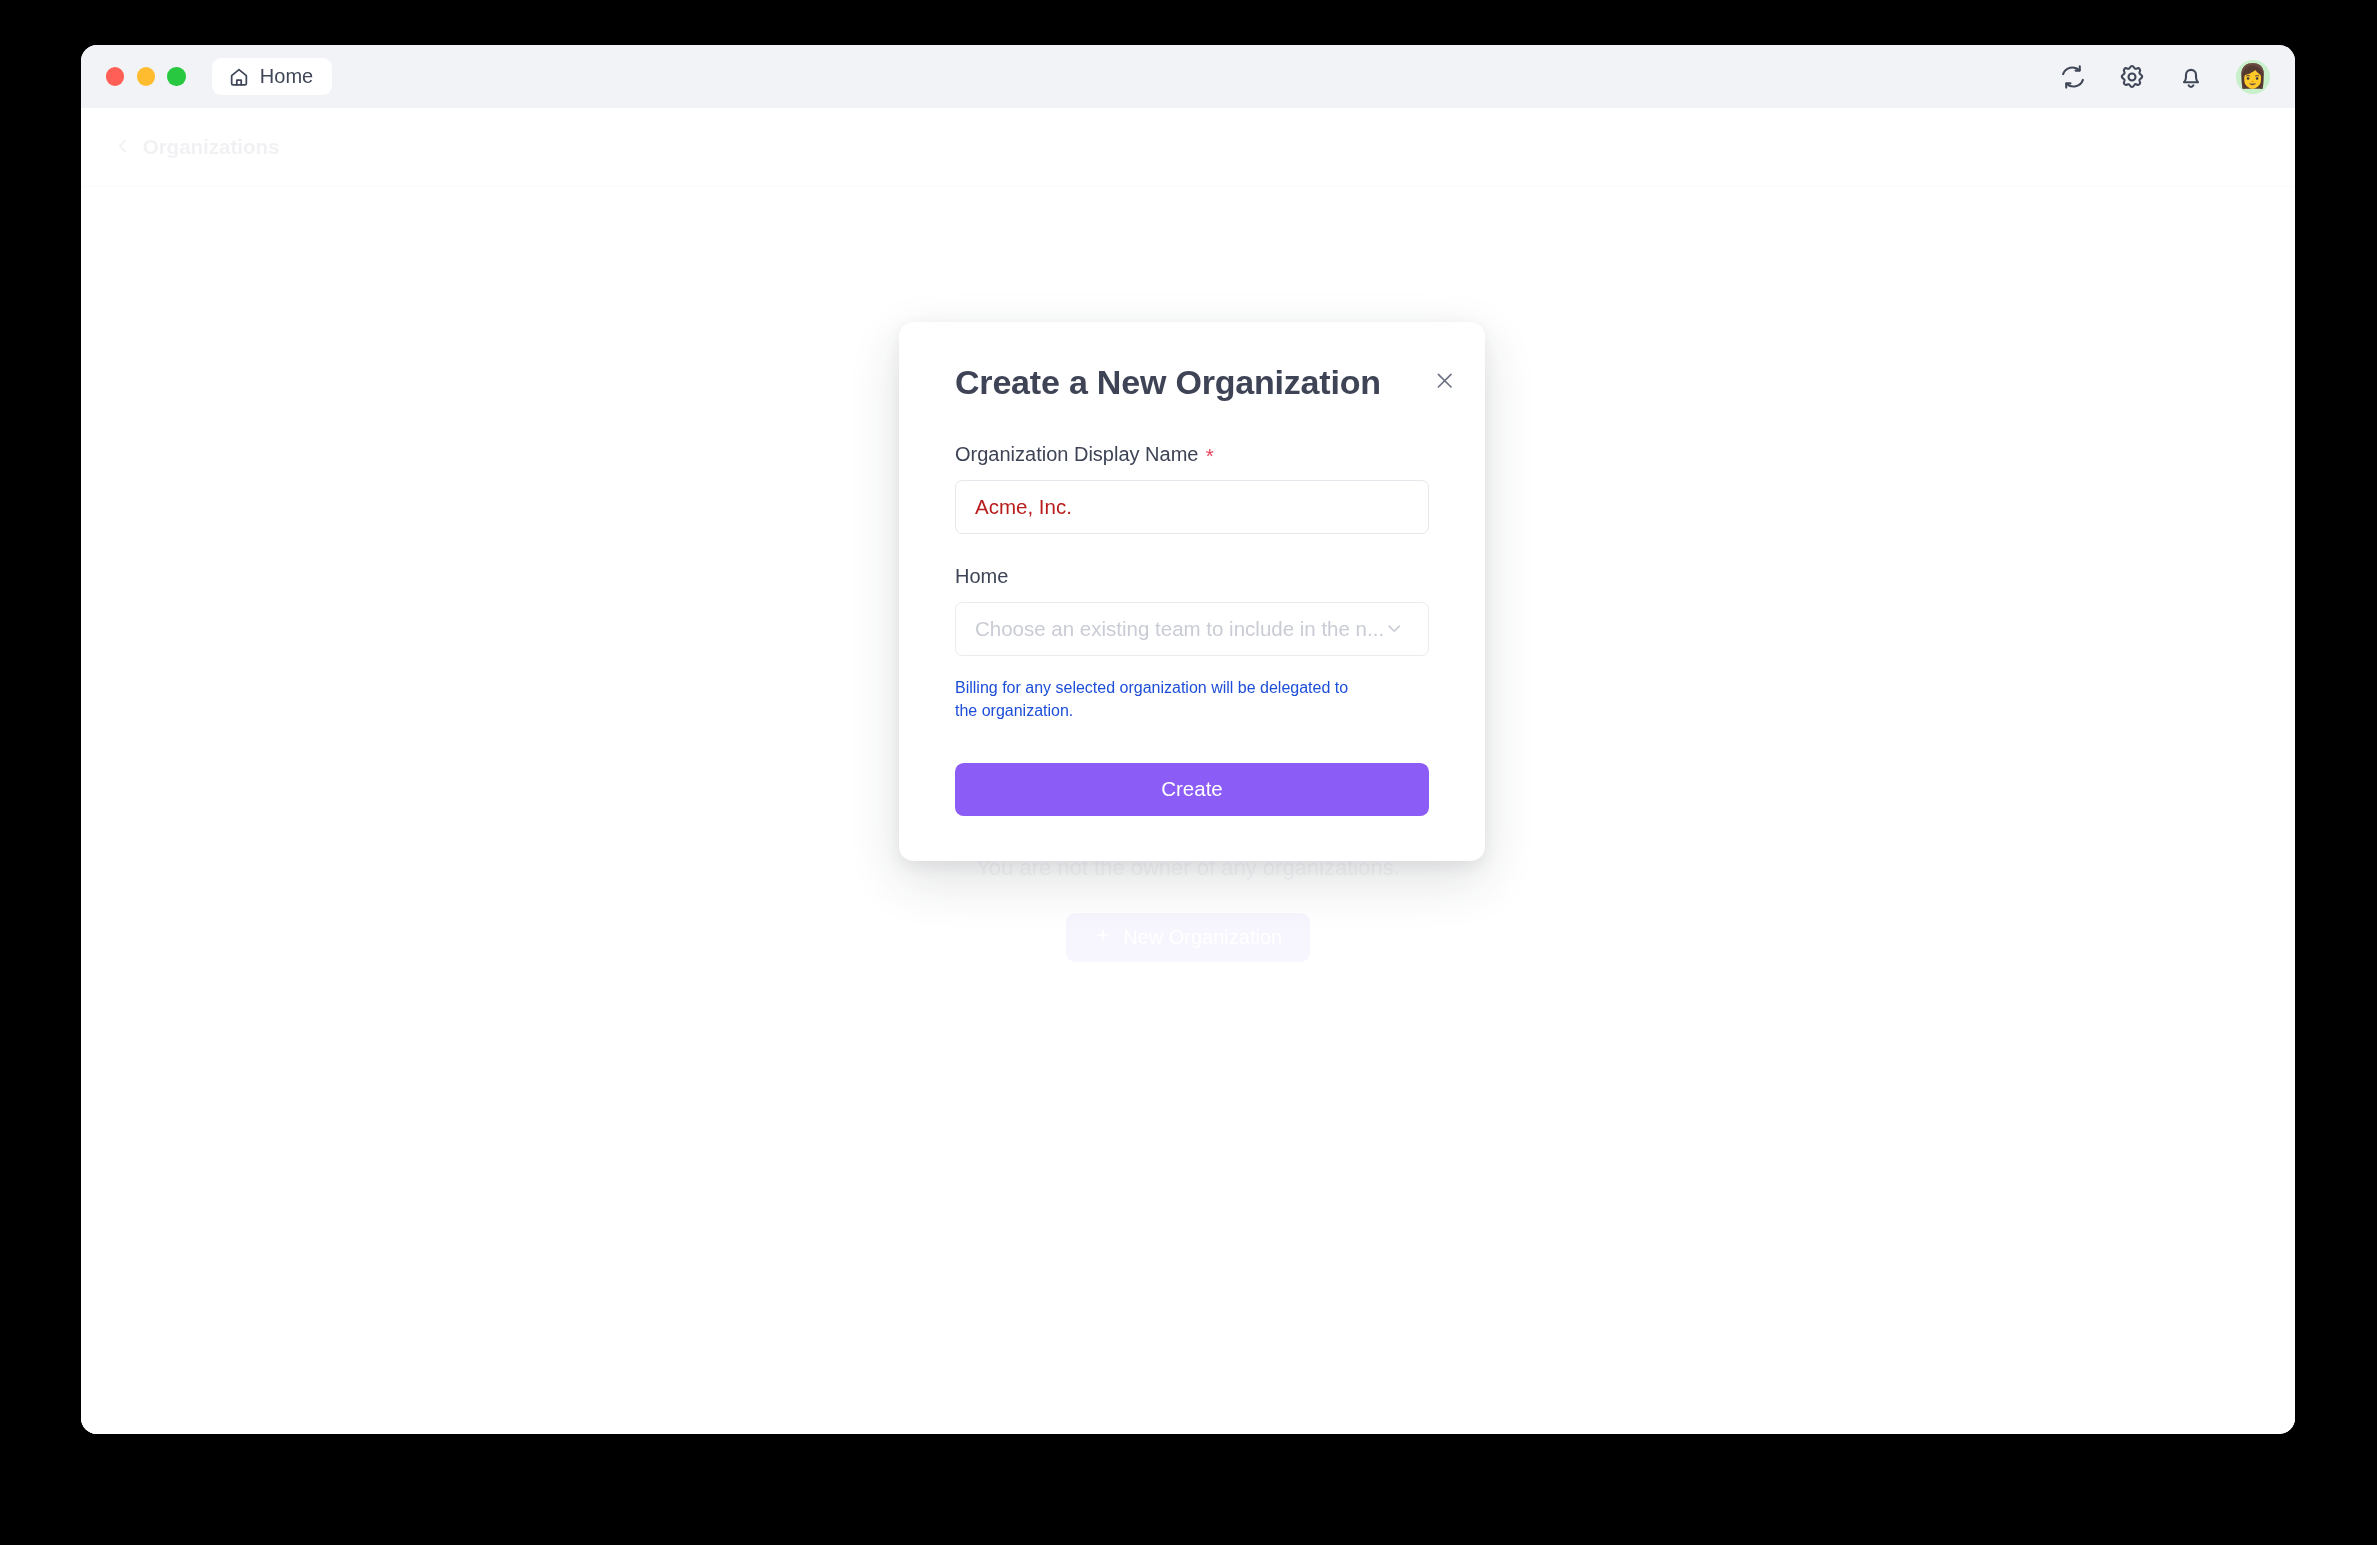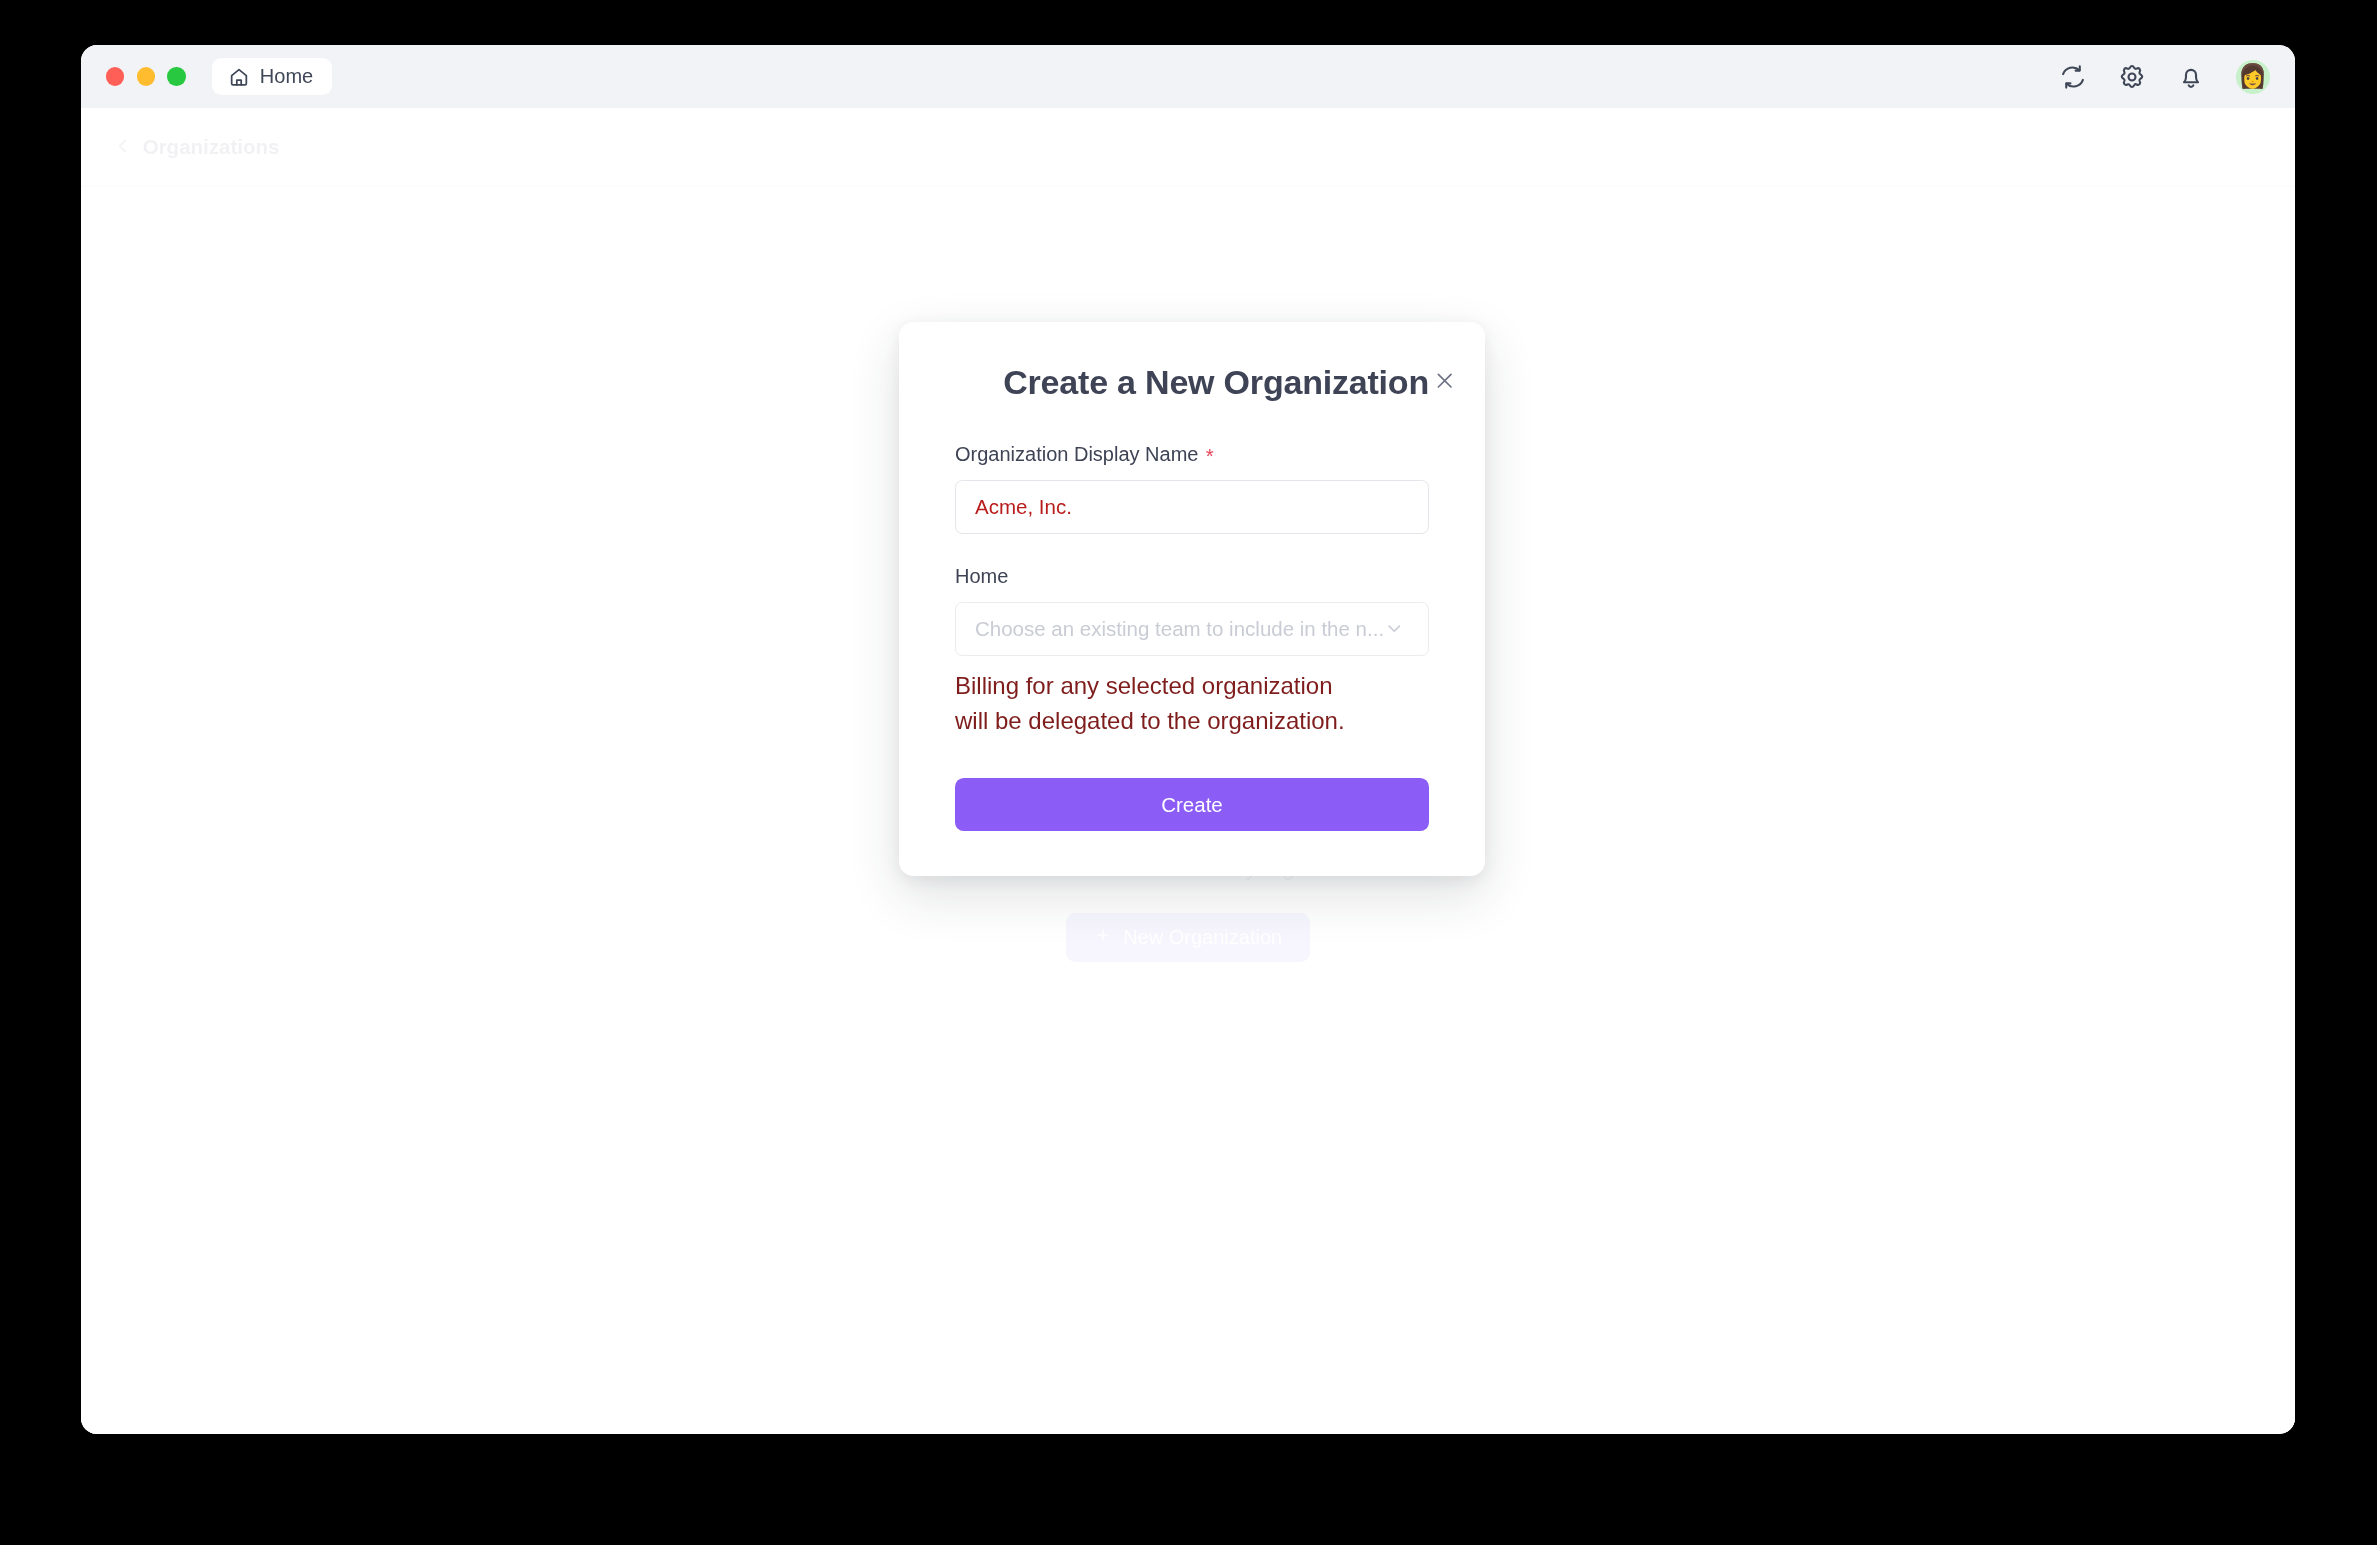--- a/index.html
+++ b/index.html
@@ -132,21 +132,21 @@
     width: 586px;
     background: #ffffff;
     border-radius: 14.6px;
     box-shadow: 0 19px 51px rgba(36,40,52,0.14), 0 4.4px 14.6px rgba(36,40,52,0.07);
     padding: 41px 56px 45px 56px;
   }
 
   .modal-header {
     position: relative;
     display: flex;
-    justify-content: flex-end;
+    justify-content: flex-start;
     margin-bottom: 41px;
   }
   .modal-title {
     font-size: 34px;
     font-weight: bold;
     color: #3e4455;
     letter-spacing: -0.2px;
   }
   .modal-close {
     position: absolute;
@@ -199,24 +199,24 @@
   }
   .select-placeholder {
     font-size: 20.5px;
     color: #c9ccd4;
     white-space: nowrap;
     overflow: hidden;
   }
   .chev-down { width: 20.5px; height: 20.5px; color: #c9ccd4; flex-shrink: 0; }
 
   .helper-text {
-    font-size: 24px;
+    font-size: 16px;
     line-height: 1.46;
-    color: #7f1d1d;
-    margin-top: 12px;
+    color: #1d4ed8;
+    margin-top: 20px;
     max-width: 410px;
   }
 
   .create-button {
     width: 100%;
     height: 53px;
     margin-top: 40px;
     background: #8b5cf6;
     border: none;
     border-radius: 8.8px;

